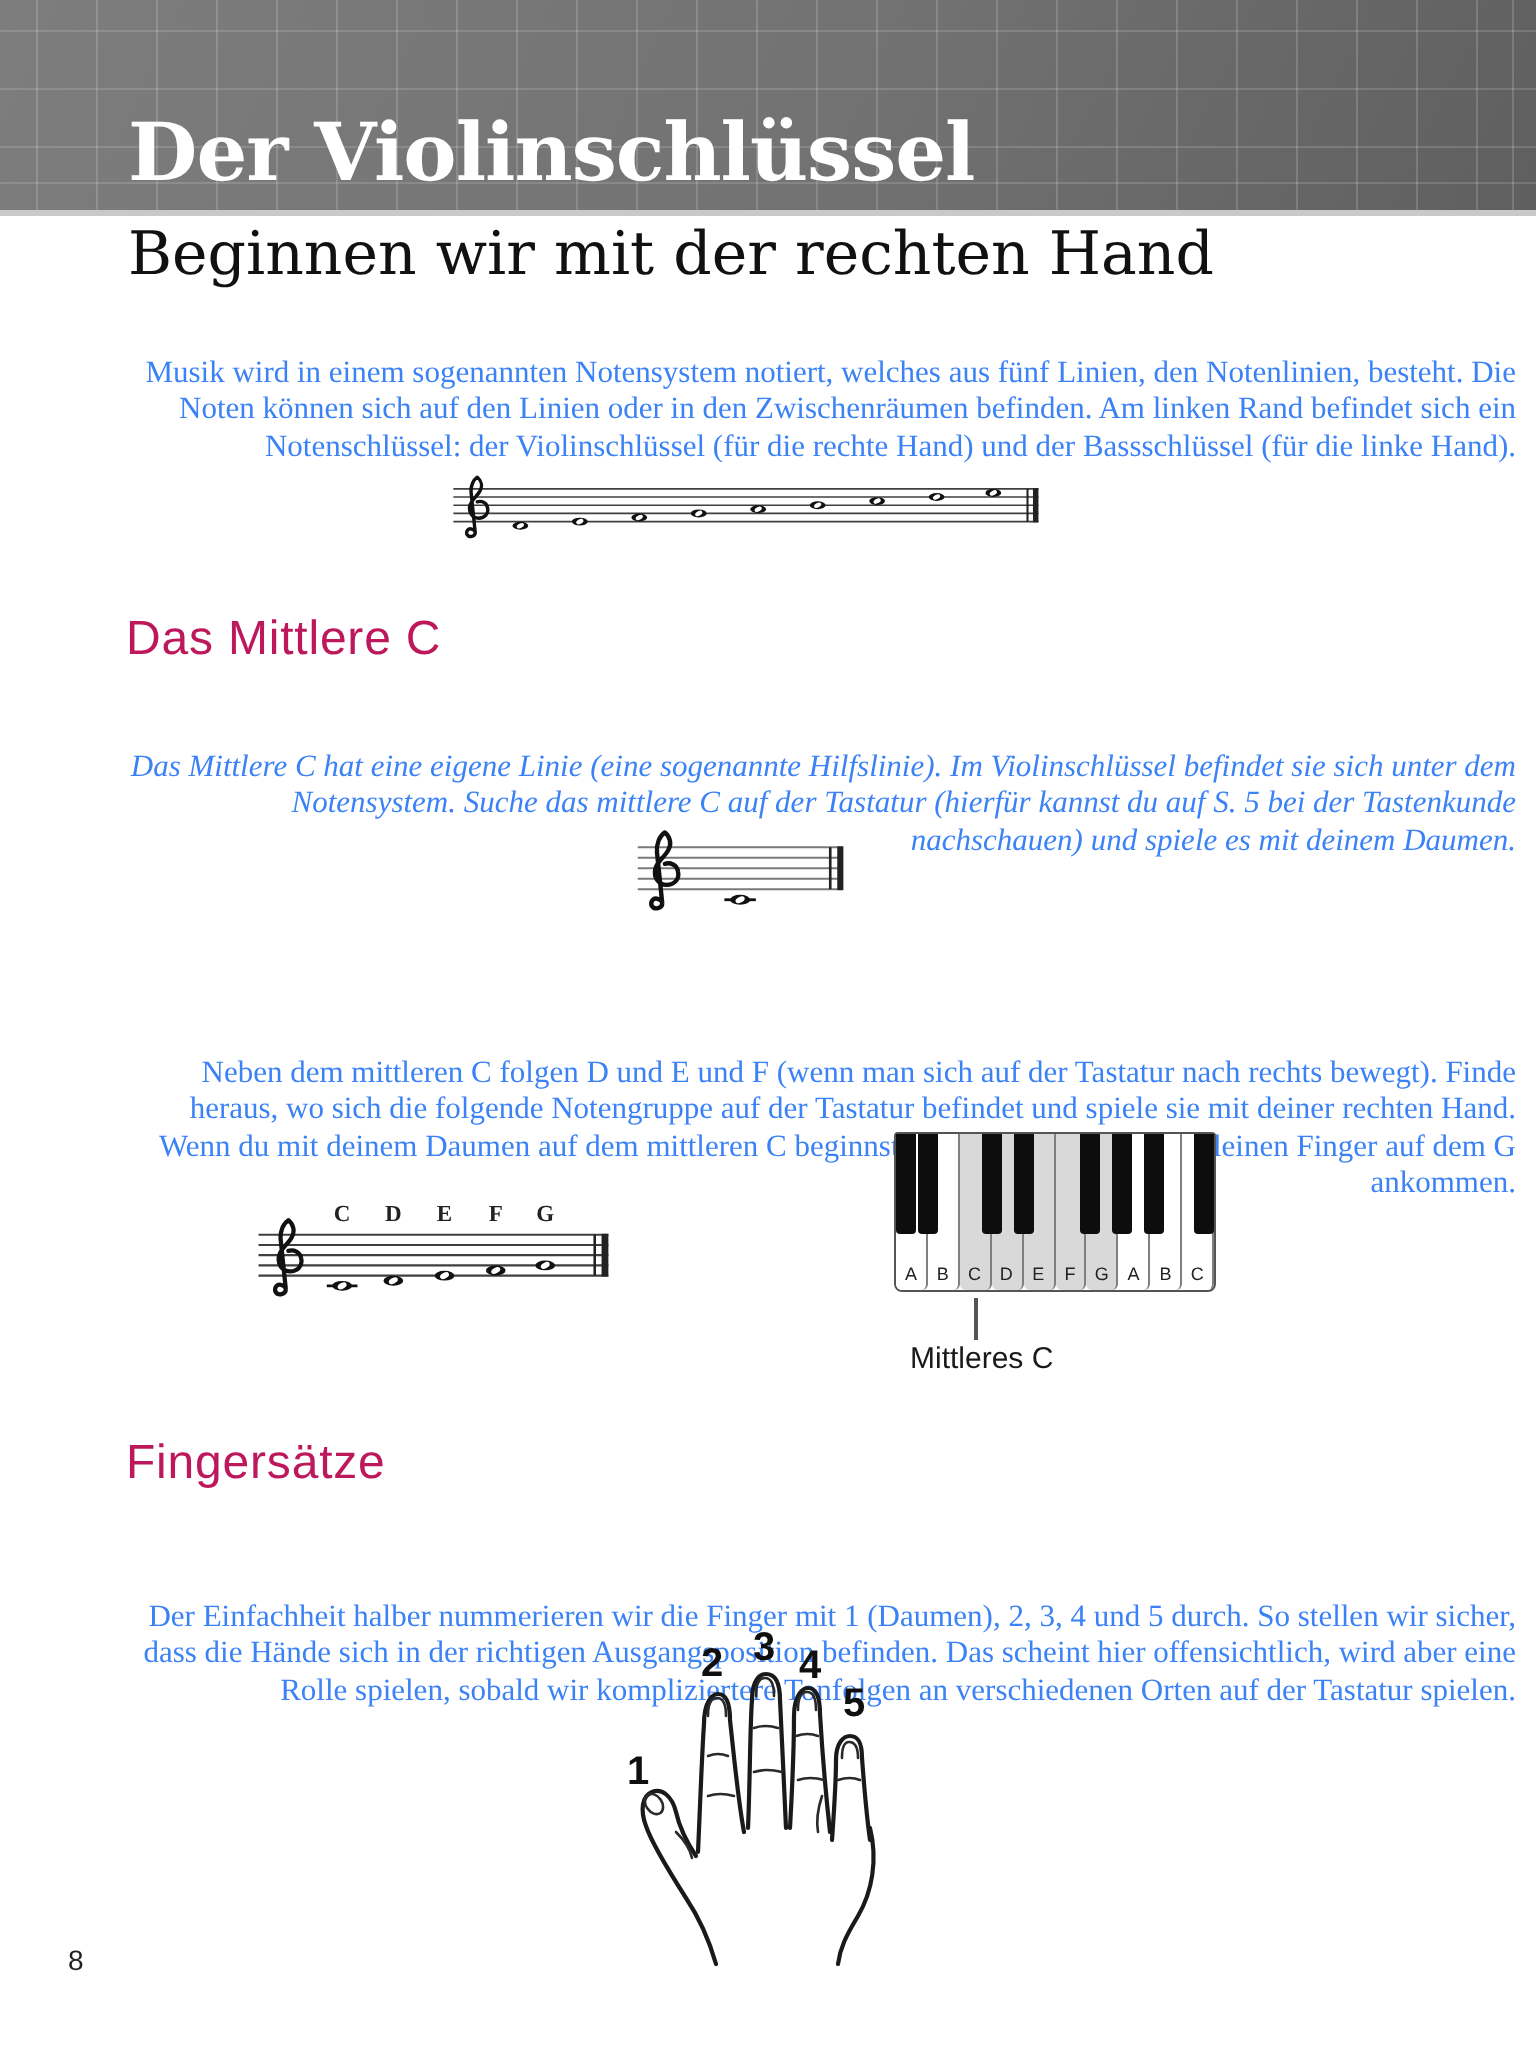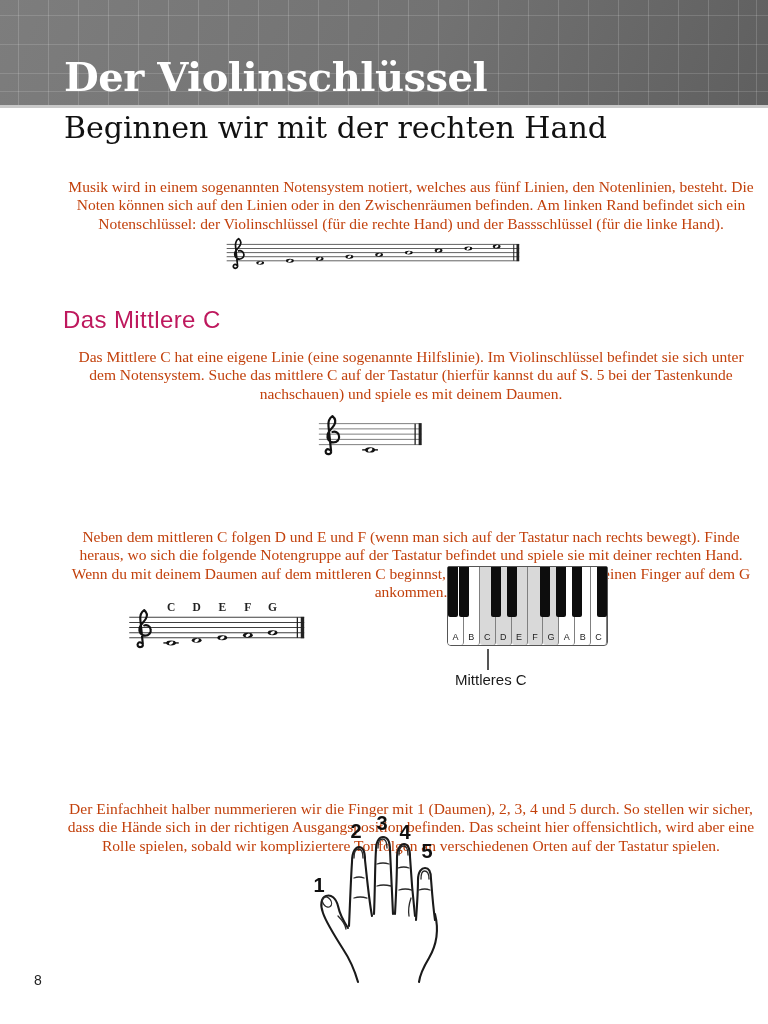--- a/index.html
+++ b/index.html
@@ -24,24 +24,24 @@
     font-size:40px;line-height:1.05;letter-spacing:-.5px;color:#ffffff;
   }
   #page-subtitle{
     position:absolute;left:64px;top:111px;width:660px;
     font-family:"DejaVu Serif",serif;font-weight:500;
     font-size:30px;line-height:1.1;color:#111;
   }
   
   .body-par{
     position:absolute;left:64px;width:694px;
-    font-size:15.5px;line-height:1.2;text-align:center;color:#c2410c;
+    font-size:15.5px;line-height:1.2;text-align:right;color:#3b82f6;
   }
   #intro-par{top:162px;}
-  #middlec-par{top:332px;}
+  #middlec-par{top:359px;font-style:italic;}
   #after-middlec-par{top:512px;}
   #fingering-par{top:784px;}
   .section-heading{
     position:absolute;left:63px;
     font-family:"Liberation Sans",sans-serif;font-weight:300;
     font-size:24px;letter-spacing:.4px;color:#be185d;
   }
   #middlec-heading{top:306px;}
   #fingering-heading{top:718px;}
   
@@ -226,20 +226,21 @@
     <div class="black-key" style="left:43.3px"></div>
     <div class="black-key" style="left:59.4px"></div>
     <div class="black-key" style="left:91.6px"></div>
     <div class="black-key" style="left:107.7px"></div>
     <div class="black-key" style="left:123.8px"></div>
     <div class="black-key" style="left:149px"></div>
   </div>
   <div id="pointer-line"></div>
   <div id="middlec-label">Mittleres C</div>
 
+  <div id="fingering-heading" class="section-heading">Fingersätze</div>
   <p id="fingering-par" class="body-par">Der Einfachheit halber nummerieren wir die Finger mit 1 (Daumen), 2, 3, 4 und 5 durch. So stellen wir sicher, dass die Hände sich in der richtigen Ausgangsposition befinden. Das scheint hier offensichtlich, wird aber eine Rolle spielen, sobald wir kompliziertere Tonfolgen an verschiedenen Orten auf der Tastatur spielen.</p>
 
   <svg id="hand-figure" viewBox="0 0 190 180">
     <text class="finger-num" x="24" y="82">1</text>
     <text class="finger-num" x="61" y="28">2</text>
     <text class="finger-num" x="87" y="20">3</text>
     <text class="finger-num" x="110" y="29">4</text>
     <text class="finger-num" x="132" y="48">5</text>
     <g>
 

